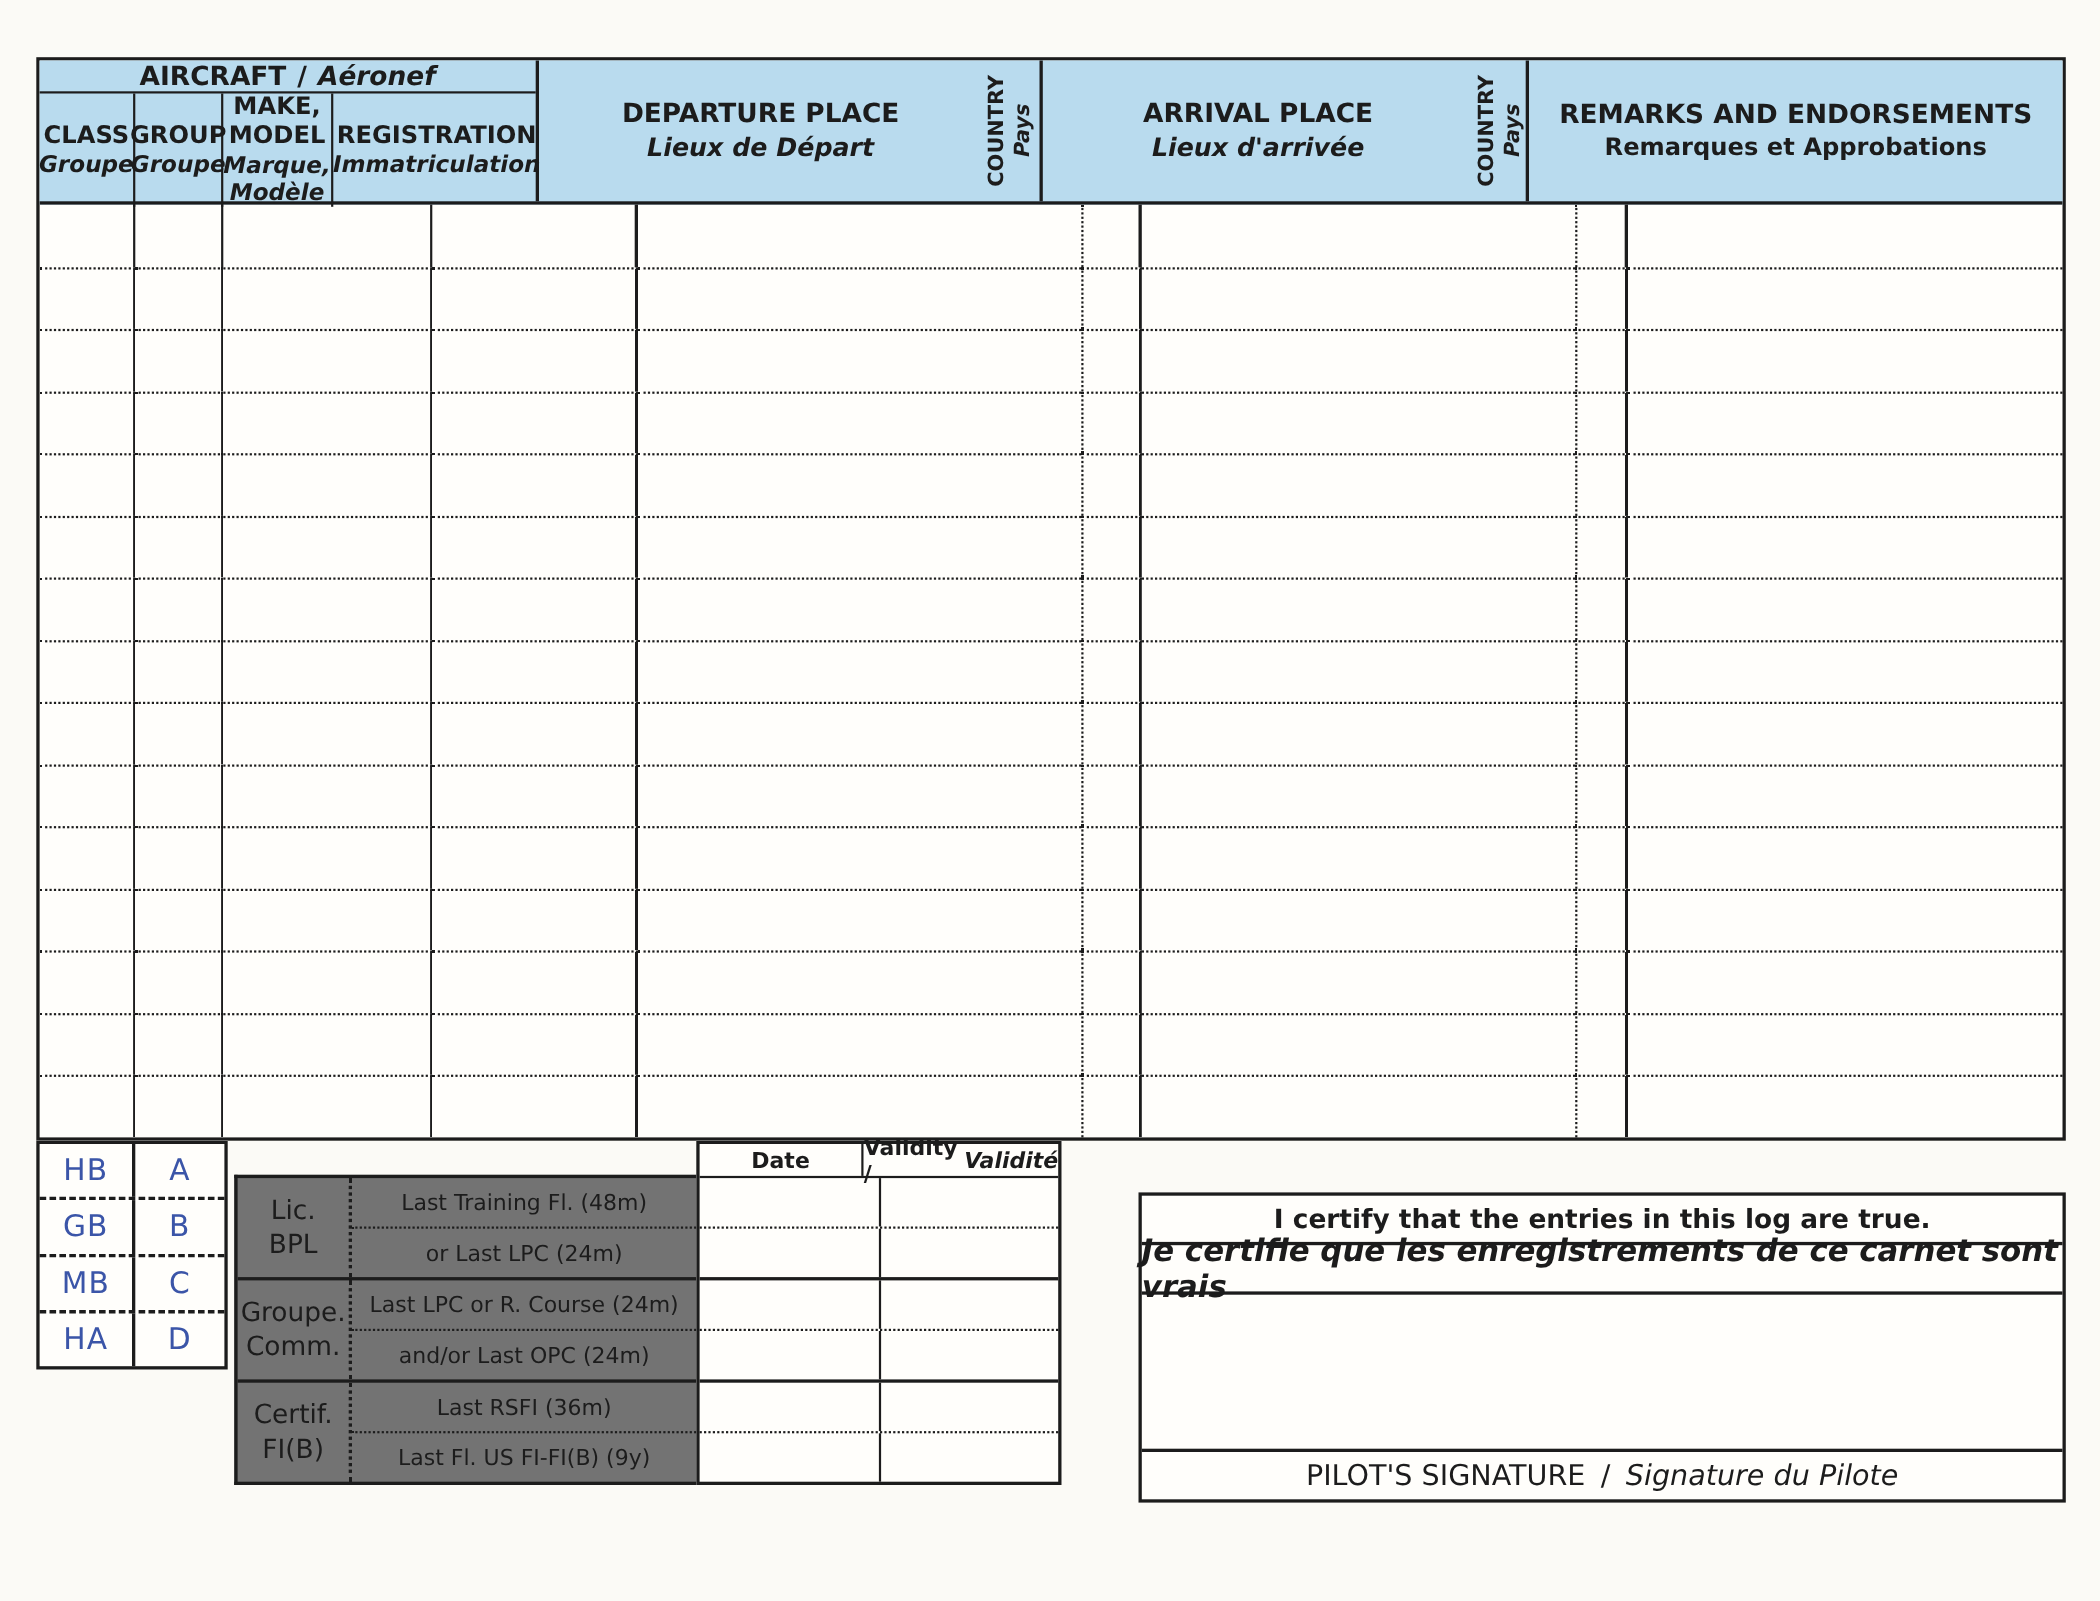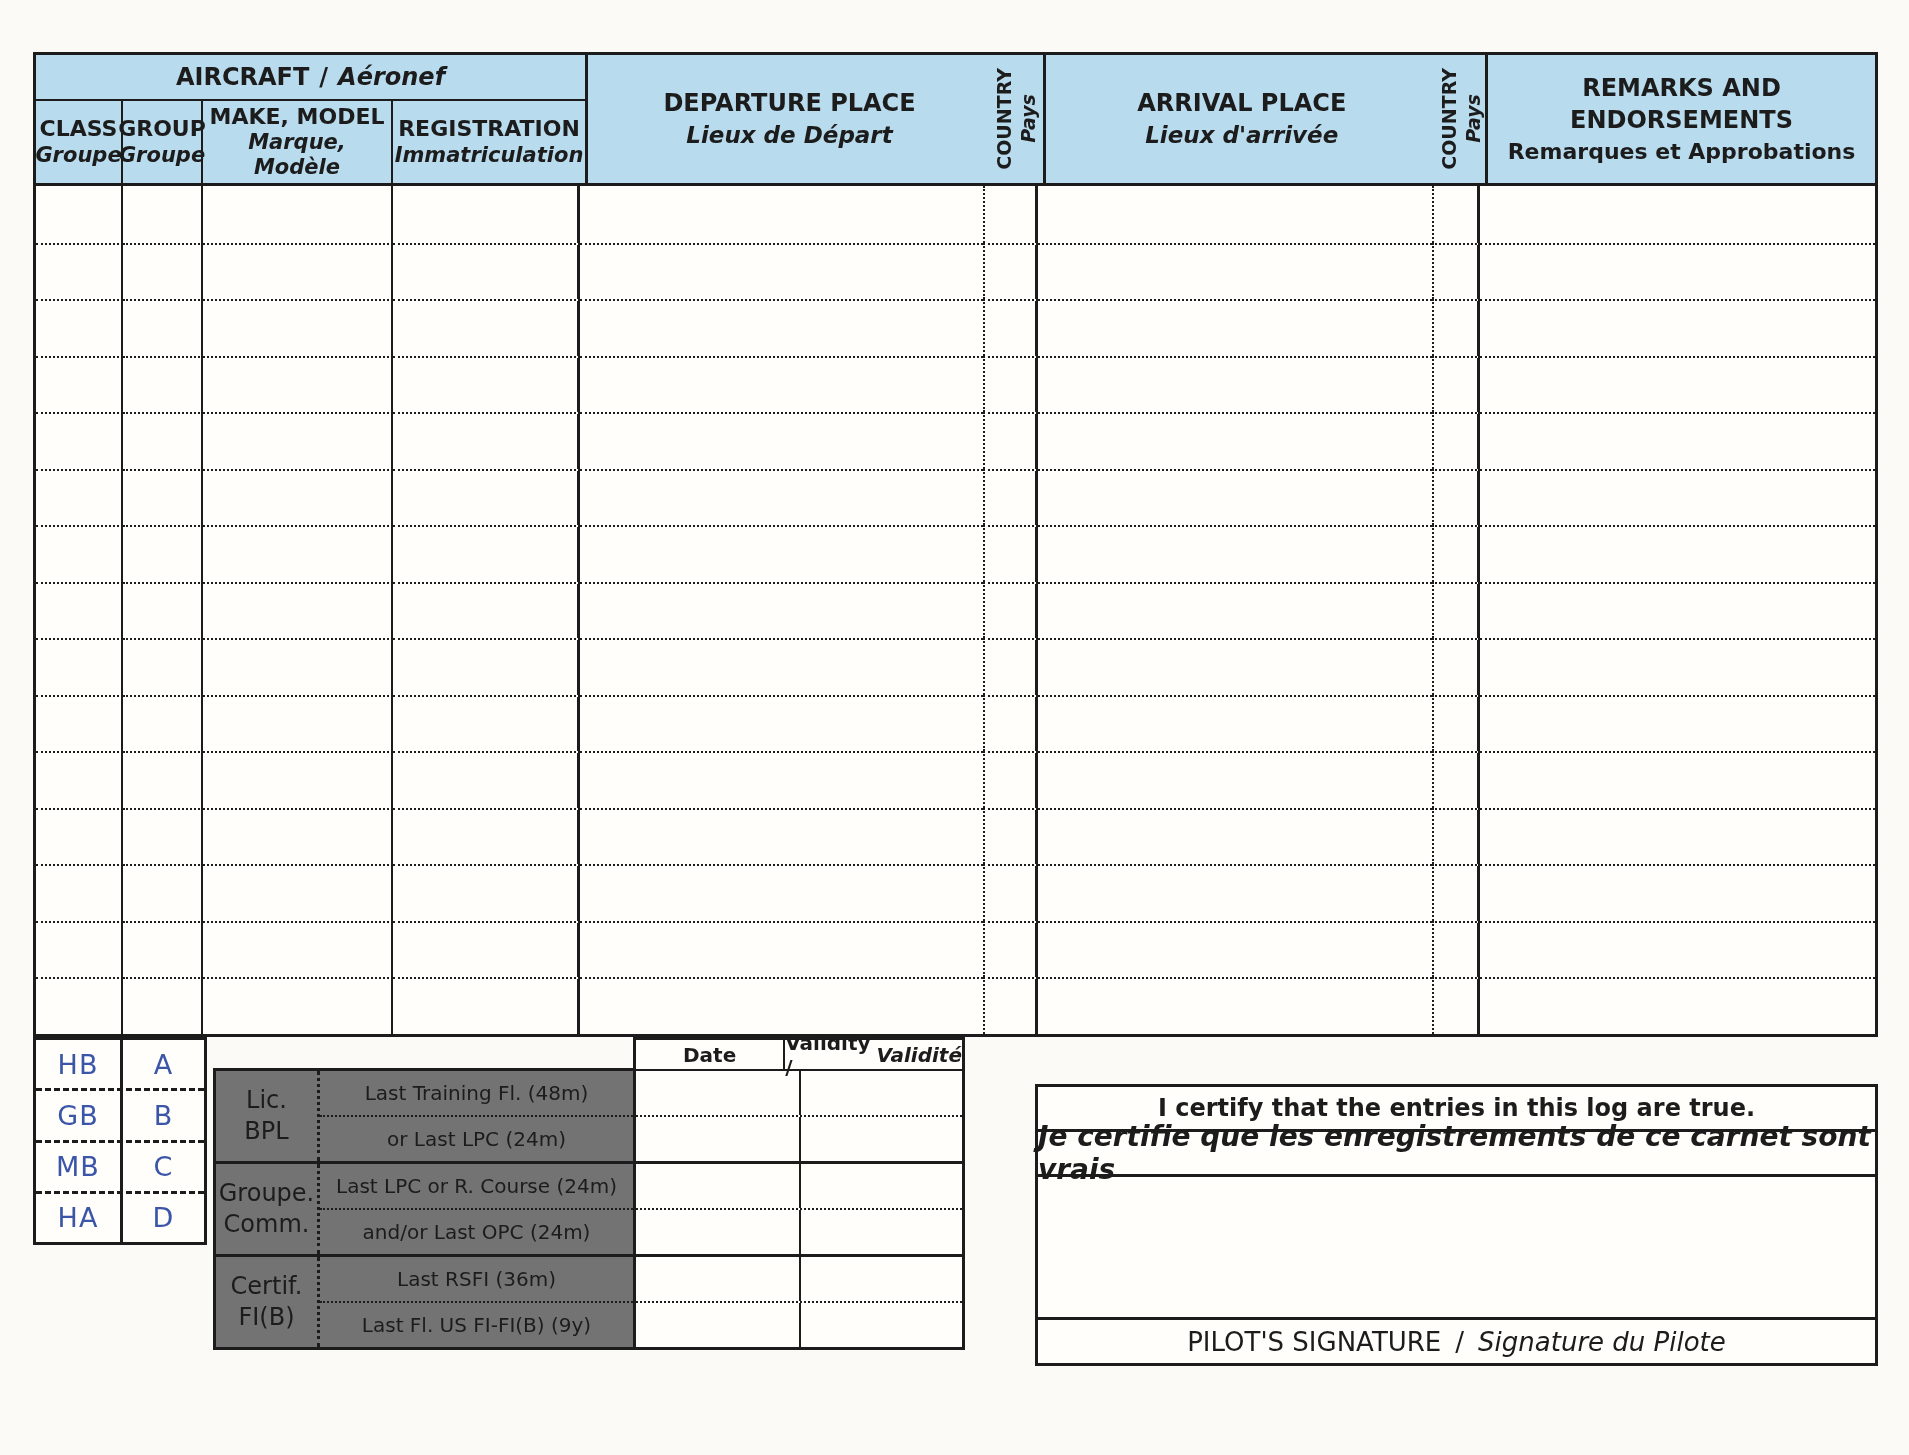--- a/index.html
+++ b/index.html
@@ -20,21 +20,21 @@
   
   .num-row{height:32px;display:flex;border-bottom:2px solid var(--ink)}
   .ncell{display:flex;align-items:center;justify-content:center;font-weight:bold;font-size:22px}
   .n10{width:544px;border-right:3px solid var(--ink)}
   .n11{width:458px;border-right:3px solid var(--ink)}
   .n12{width:442px;border-right:3px solid var(--ink)}
   .n13{flex:1}
 
   
   .blue-band{height:131px;display:flex;background:var(--blue);border-bottom:3px solid var(--ink)}
-  .sec-aircraft{width:552px;border-right:3px solid var(--ink);display:flex;flex-direction:column}
+  .sec-aircraft{width:454px;border-right:3px solid var(--ink);display:flex;flex-direction:column}
   .ac-title{height:46px;border-bottom:2px solid var(--ink);display:flex;align-items:center;justify-content:center;gap:10px;
     font-size:24px;font-weight:bold}
   .ac-title .fr{font-style:italic}
   .ac-subrow{flex:1;display:flex}
   .subcell{display:flex;flex-direction:column;align-items:center;justify-content:center;font-weight:bold;text-align:center;line-height:1.2}
   .subcell .en{font-size:22px}
   .subcell .fr{font-size:21px;font-style:italic}
   .sc0{width:87px;border-right:2px solid var(--ink)}
   .sc1{width:80px;border-right:2px solid var(--ink)}
   .sc2{width:190px;border-right:2px solid var(--ink)}

